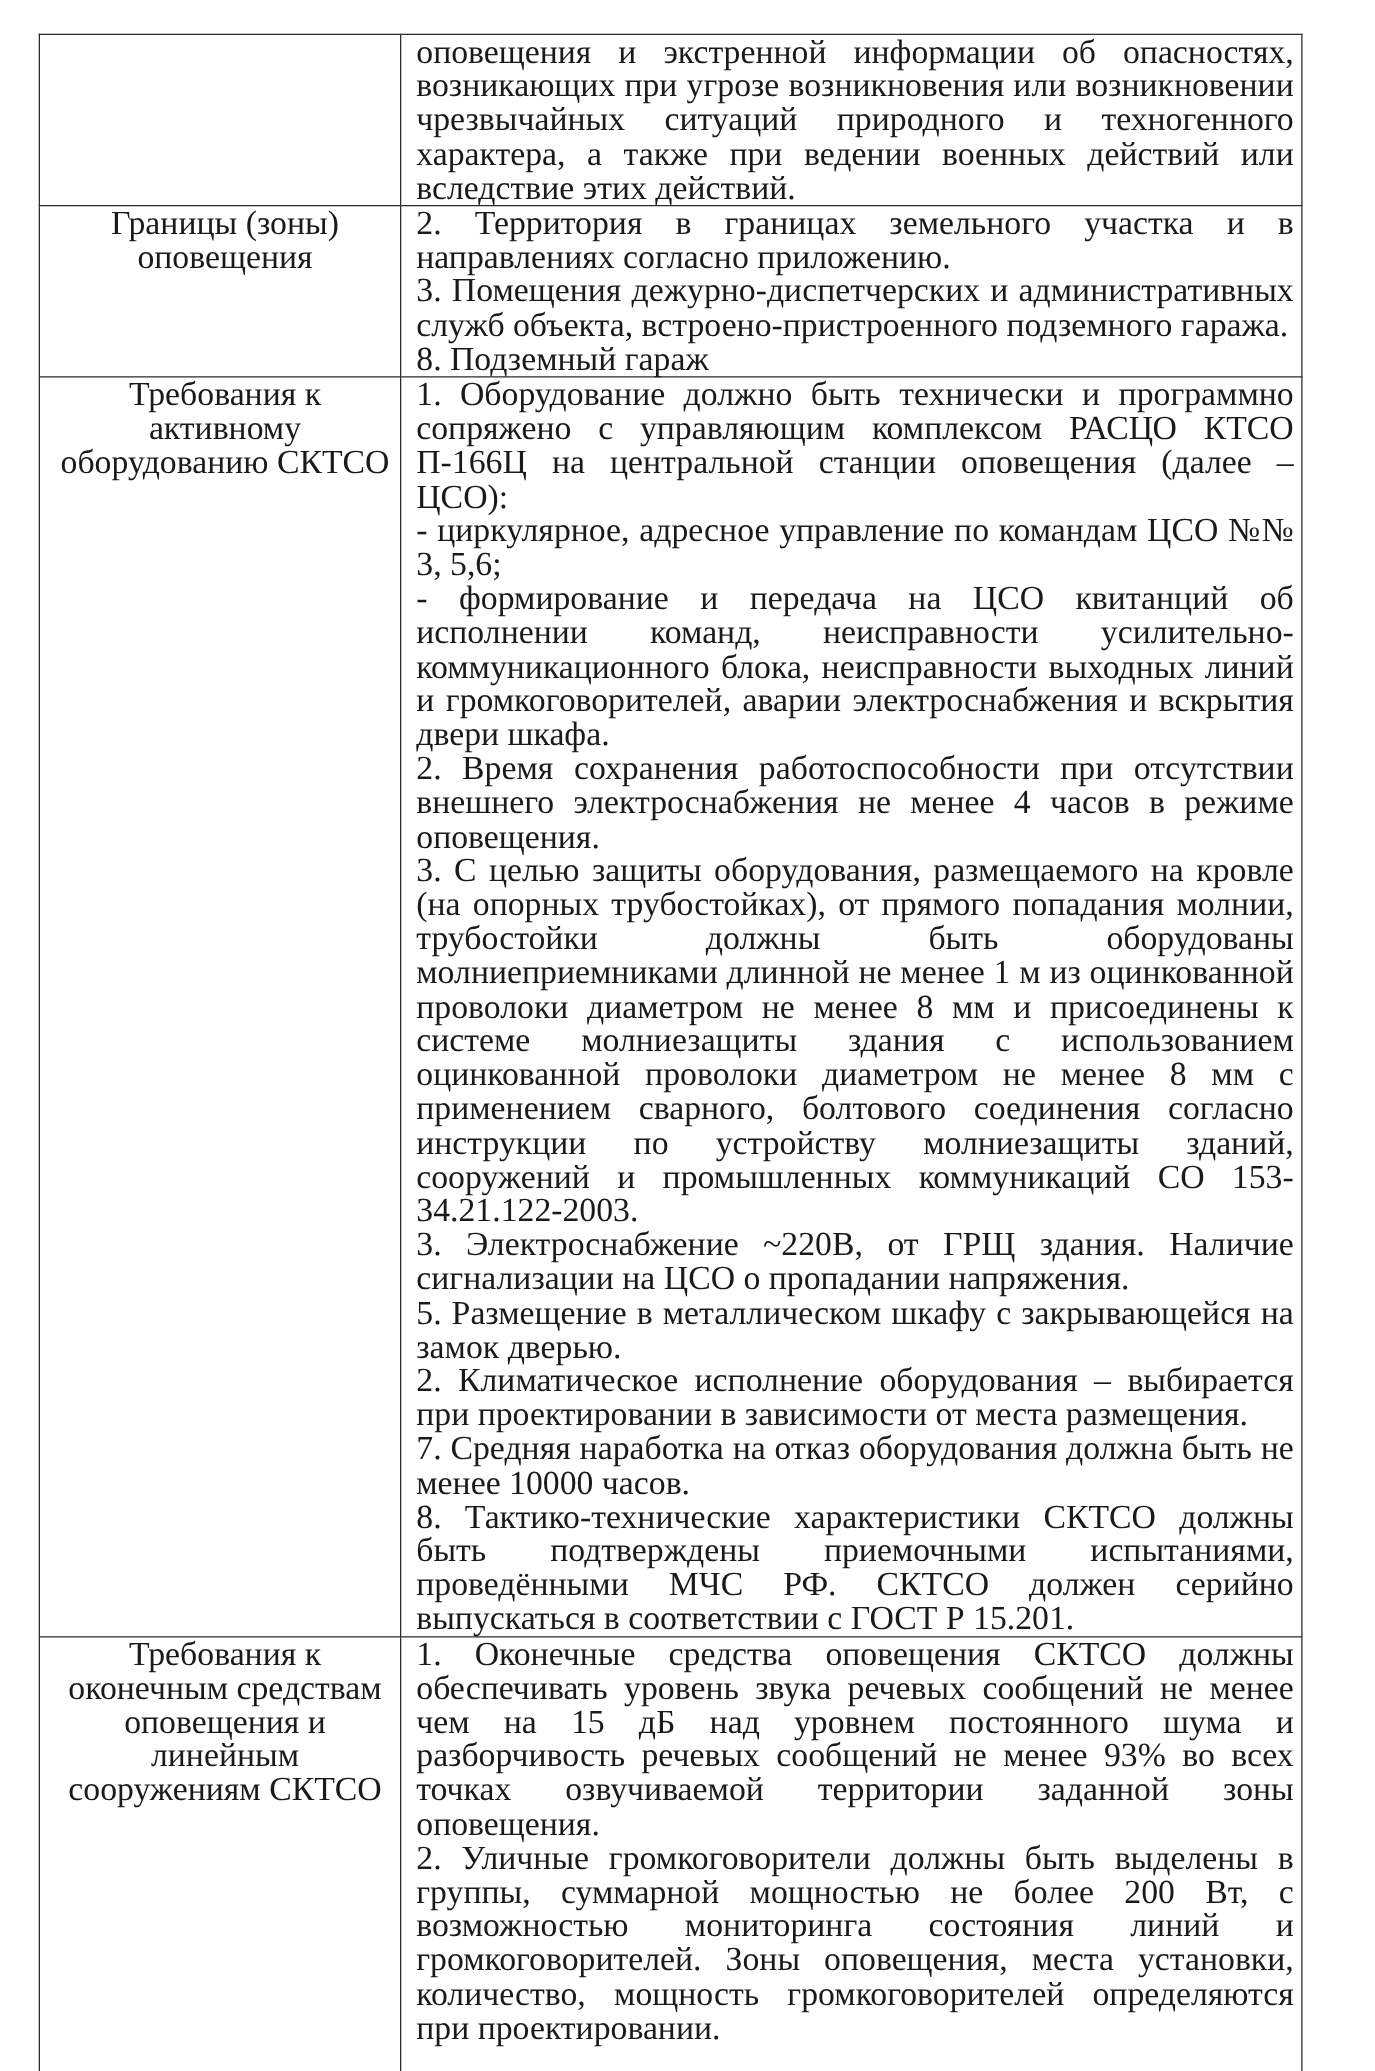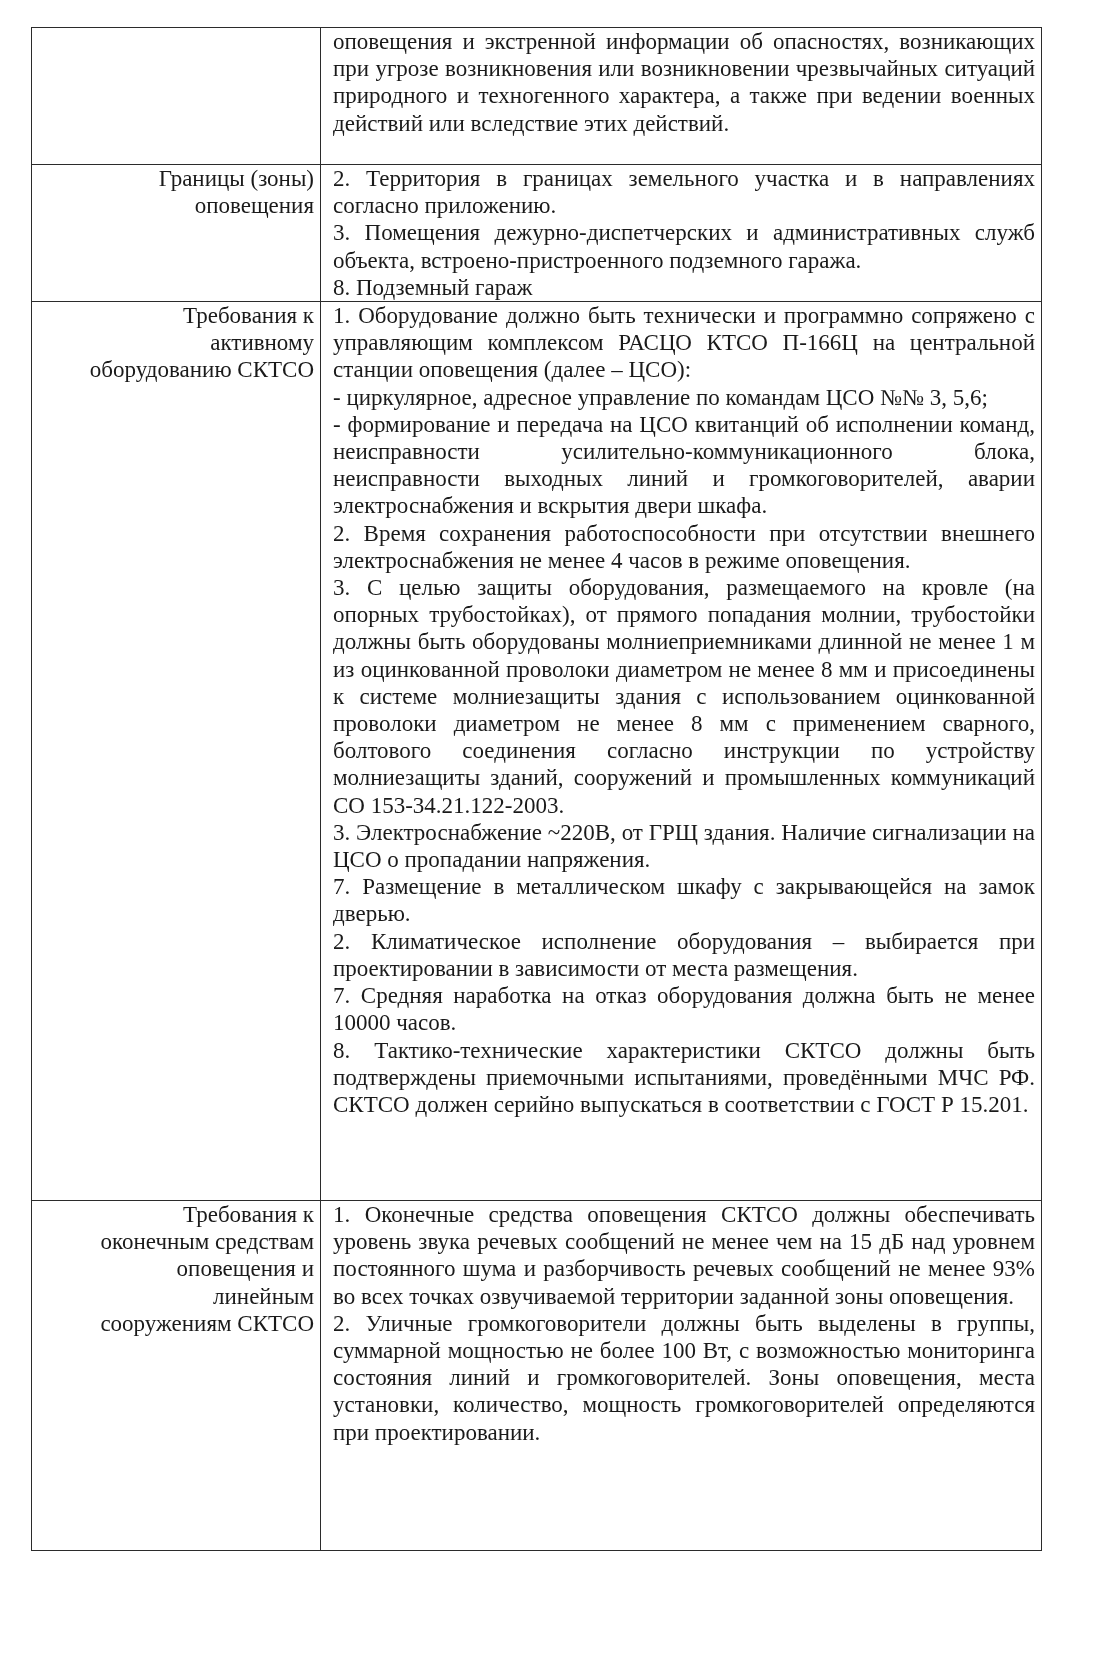--- a/index.html
+++ b/index.html
@@ -25,27 +25,27 @@
       position: absolute;
       left: 31px;
       top: 27px;
       width: 1011px;
       border-collapse: collapse;
       table-layout: fixed;
     }
     table.spec td {
       border: 1.5px solid #2b2b2b;
       vertical-align: top;
-      font-size: 23px;
+      font-size: 27px;
       line-height: 27.2px;
       padding: 0 6px 0 14px;
     }
     table.spec td.label-cell {
       width: 268px;
-      text-align: right;
+      text-align: center;
       padding-left: 14px;
     }
     table.spec td.content-cell {
       text-align: justify;
       padding-left: 12px;
       padding-right: 6px;
     }
     .para {
       display: block;
       text-align: justify;
@@ -94,35 +94,35 @@
 активному
 оборудованию СКТСО</span>
         </td>
         <td class="content-cell">
           <span class="para">1. Оборудование должно быть технически и программно сопряжено с управляющим комплексом РАСЦО КТСО П-166Ц на центральной станции оповещения (далее – ЦСО):</span>
           <span class="para">- циркулярное, адресное управление по командам ЦСО №№ 3, 5,6;</span>
           <span class="para">- формирование и передача на ЦСО квитанций об исполнении команд, неисправности усилительно-коммуникационного блока, неисправности выходных линий и громкоговорителей, аварии электроснабжения и вскрытия двери шкафа.</span>
           <span class="para">2. Время сохранения работоспособности при отсутствии внешнего электроснабжения не менее 4 часов в режиме оповещения.</span>
           <span class="para">3. С целью защиты оборудования, размещаемого на кровле (на опорных трубостойках), от прямого попадания молнии, трубостойки должны быть оборудованы молниеприемниками длинной не менее 1 м из оцинкованной проволоки диаметром не менее 8 мм и присоединены к системе молниезащиты здания с использованием оцинкованной проволоки диаметром не менее 8 мм с применением сварного, болтового соединения согласно инструкции по устройству молниезащиты зданий, сооружений и промышленных коммуникаций СО 153-34.21.122-2003.</span>
           <span class="para">3. Электроснабжение ~220В, от ГРЩ здания. Наличие сигнализации на ЦСО о пропадании напряжения.</span>
-          <span class="para">7. Размещение в металлическом шкафу с закрывающейся на замок дверью.</span>
+          <span class="para">5. Размещение в металлическом шкафу с закрывающейся на замок дверью.</span>
           <span class="para">2. Климатическое исполнение оборудования – выбирается при проектировании в зависимости от места размещения.</span>
           <span class="para">7. Средняя наработка на отказ оборудования должна быть не менее 10000 часов.</span>
           <span class="para">8. Тактико-технические характеристики СКТСО должны быть подтверждены приемочными испытаниями, проведёнными МЧС РФ. СКТСО должен серийно выпускаться в соответствии с ГОСТ Р 15.201.</span>
         </td>
       </tr>
 
       <tr class="row-3">
         <td class="label-cell">
           <span class="label-text">Требования к
 оконечным средствам
 оповещения и
 линейным
 сооружениям СКТСО</span>
         </td>
         <td class="content-cell">
           <span class="para">1. Оконечные средства оповещения СКТСО должны обеспечивать уровень звука речевых сообщений не менее чем на 15 дБ над уровнем постоянного шума и разборчивость речевых сообщений не менее 93% во всех точках озвучиваемой территории заданной зоны оповещения.</span>
-          <span class="para">2. Уличные громкоговорители должны быть выделены в группы, суммарной мощностью не более 100 Вт, с возможностью мониторинга состояния линий и громкоговорителей. Зоны оповещения, места установки, количество, мощность громкоговорителей определяются при проектировании.</span>
+          <span class="para">2. Уличные громкоговорители должны быть выделены в группы, суммарной мощностью не более 200 Вт, с возможностью мониторинга состояния линий и громкоговорителей. Зоны оповещения, места установки, количество, мощность громкоговорителей определяются при проектировании.</span>
         </td>
       </tr>
     </tbody>
   </table>
 </div>
 
 </body></html>

